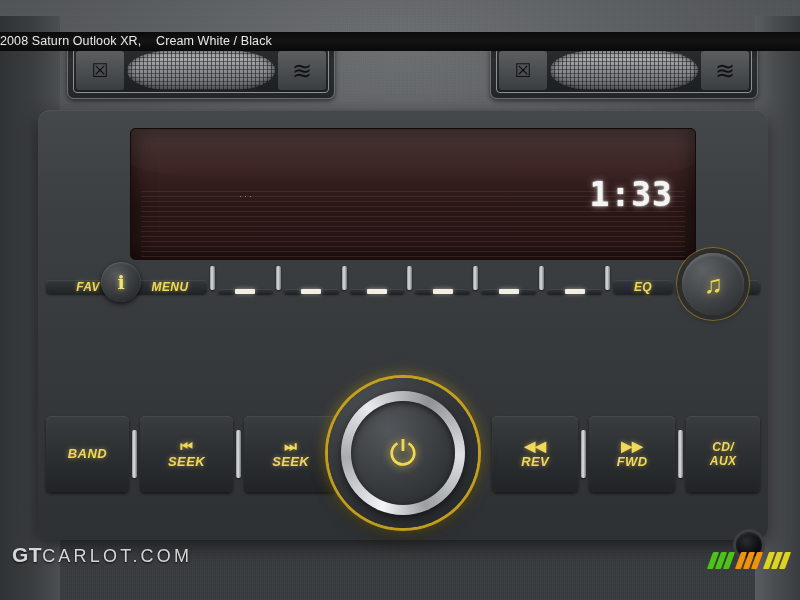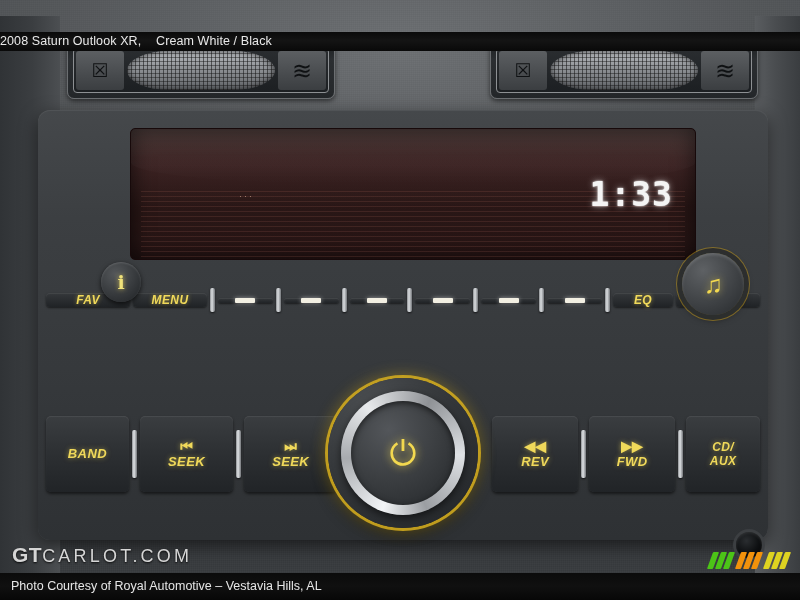--- a/index.html
+++ b/index.html
@@ -247,24 +247,24 @@
   .music-knob .glyph {
     font-size: 25px;
     color: #f3d94f;
     text-shadow: 0 0 7px rgba(243,217,79,.8);
     line-height: 1;
   }
 
   
   .btn-row {
     position: absolute;
-    left: 4px; top: 174px;
+    left: 4px; top: 152px;
     width: 722px; height: 32px;
     display: flex;
-    align-items: center;
+    align-items: flex-end;
     gap: 3px;
     padding: 0 4px;
   }
   .hbtn {
     background: linear-gradient(180deg, #35383b 0%, #2a2d30 52%, #202326 100%);
     border-radius: 4px;
     box-shadow: 0 1px 2px rgba(0,0,0,.55), inset 0 1px 1px rgba(255,255,255,.08);
     display: flex; align-items: center; justify-content: center;
     color: #f0d95a;
     font-size: 12px;
@@ -584,17 +584,14 @@
       <span class="cb" style="background: rgb(242, 146, 12);"></span>
       <span class="cb" style="background: rgb(242, 146, 12);"></span>
     </div>
     <div class="cb-group">
       <span class="cb" style="background: rgb(222, 211, 33);"></span>
       <span class="cb" style="background: rgb(222, 211, 33);"></span>
       <span class="cb" style="background: rgb(222, 211, 33);"></span>
     </div>
   </div>
 
-  <div class="captionbar">
-    <span>Photo Courtesy of Royal Automotive – Vestavia Hills, AL</span>
-  </div>
 
 </div>
 
 </body></html>

